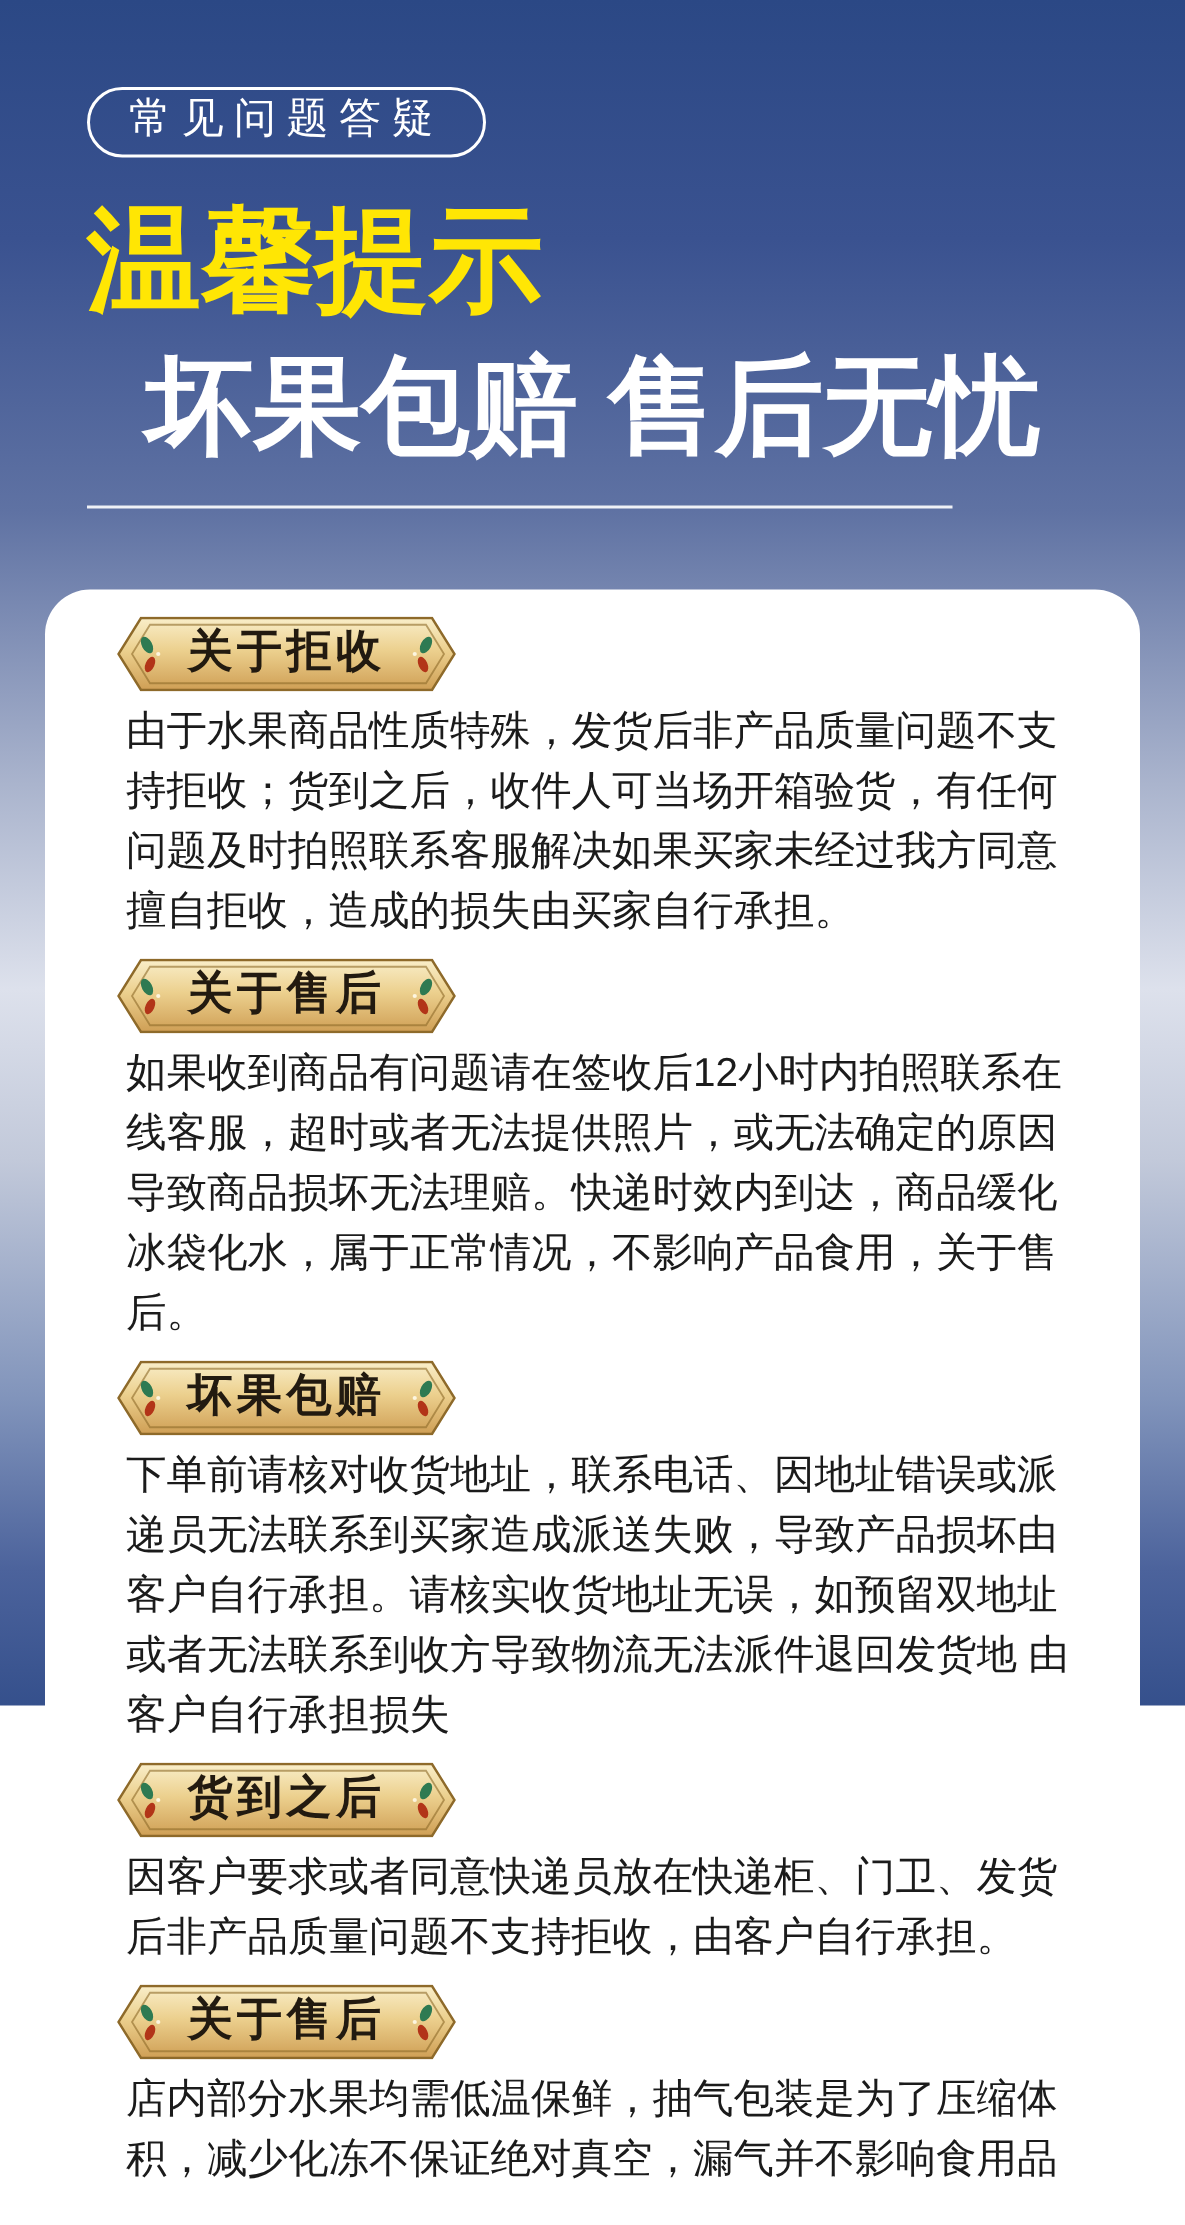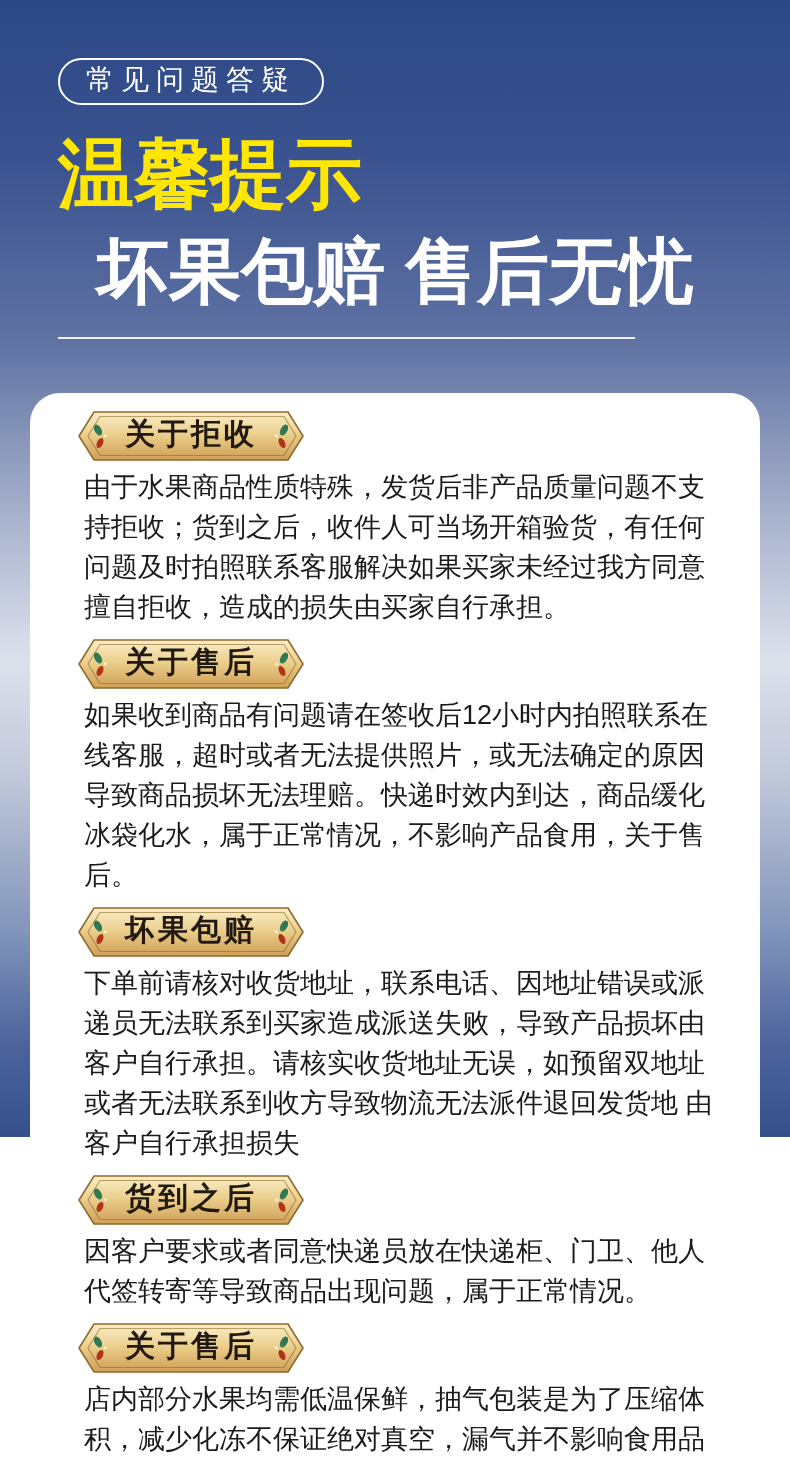--- a/index.html
+++ b/index.html
@@ -189,21 +189,21 @@
             <circle cx="27.5" cy="25" r="1.4" fill="#fdf6e0"></circle>
           </g>
           <g>
             <ellipse cx="206" cy="19" rx="3.4" ry="6" fill="#2e7a52" transform="rotate(28 206 19)"></ellipse>
             <ellipse cx="204" cy="32" rx="3" ry="5.4" fill="#b23418" transform="rotate(-24 204 32)"></ellipse>
             <circle cx="198.5" cy="25" r="1.4" fill="#fdf6e0"></circle>
           </g>
         </svg>
         <span class="banner-label">货到之后</span>
       </div>
-      <p class="section-text">因客户要求或者同意快递员放在快递柜、门卫、他人代签转寄等导致商品出现问题，属于正常情况。</p>
+      <p class="section-text">因客户要求或者同意快递员放在快递柜、门卫、发货后非产品质量问题不支持拒收，由客户自行承担。</p>
     </div>
 
     <div class="faq-section">
       <div class="banner">
         <svg class="plaque" viewBox="0 0 226 50" preserveAspectRatio="none">
           <path d="M16 1 L210 1 L225 25 L210 49 L16 49 L1 25 Z" fill="url(#goldgrad)" stroke="#8e6a2a" stroke-width="1.6"></path>
           <path d="M22 5.5 L206 5.5 L218 25 L206 44.5 L22 44.5 L10 25 Z" fill="none" stroke="rgba(142,106,42,0.6)" stroke-width="1.2"></path>
           <g>
             <ellipse cx="20" cy="19" rx="3.4" ry="6" fill="#2e7a52" transform="rotate(-28 20 19)"></ellipse>
             <ellipse cx="22" cy="32" rx="3" ry="5.4" fill="#b23418" transform="rotate(24 22 32)"></ellipse>

